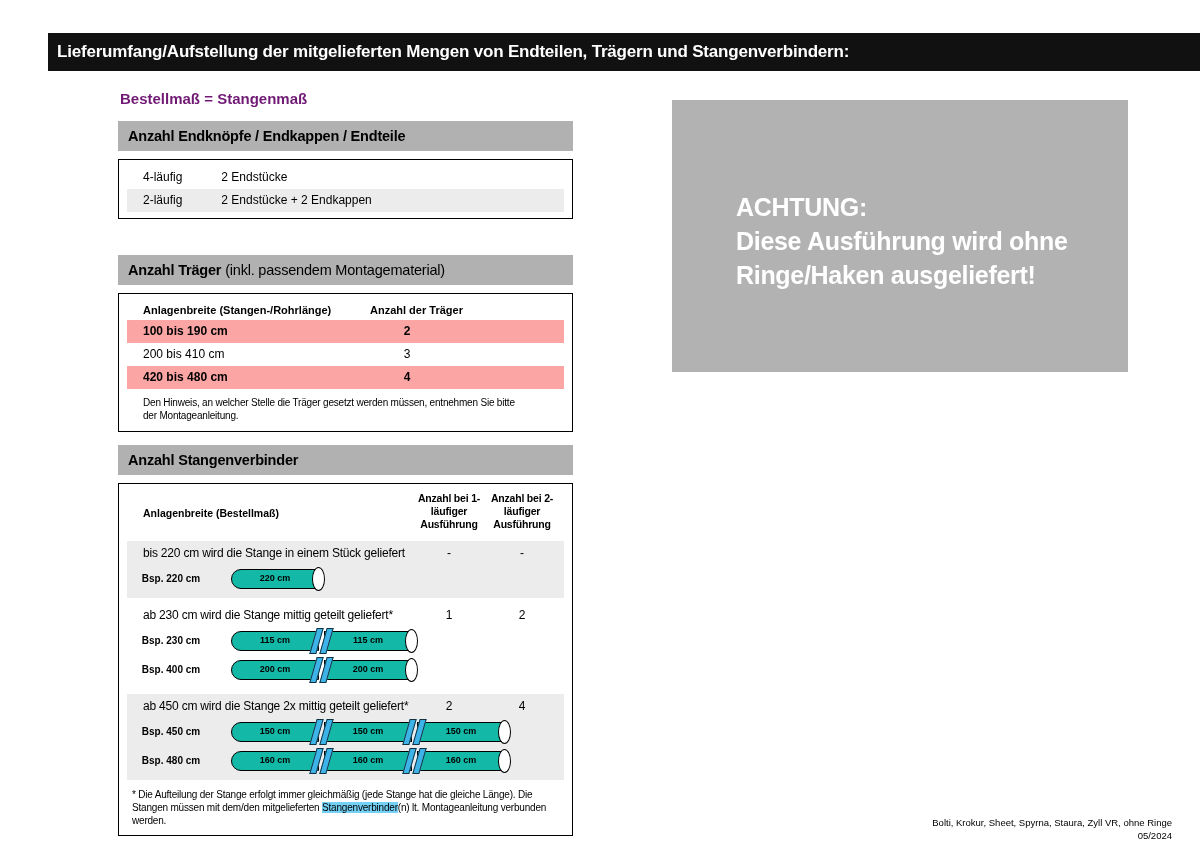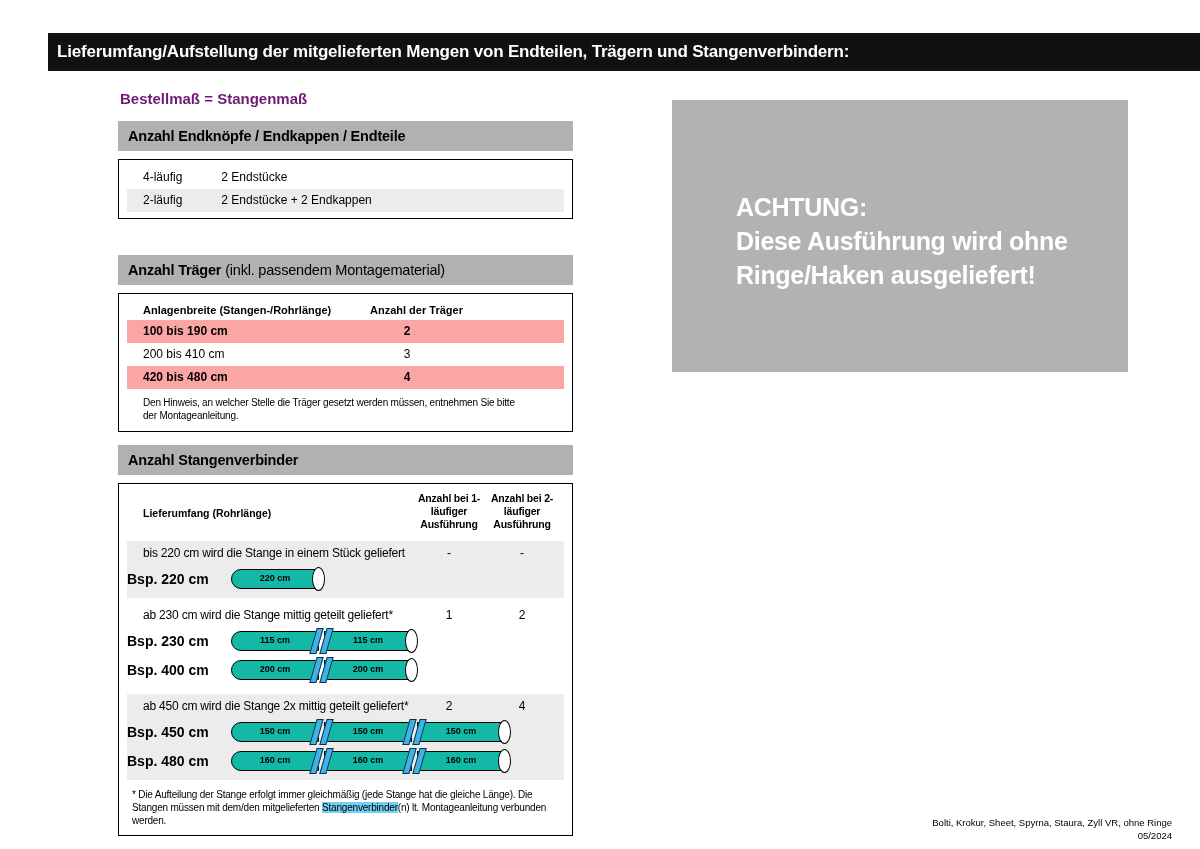--- a/index.html
+++ b/index.html
@@ -59,21 +59,21 @@
   .vcolc { position:absolute; top:2px; width:66px; text-align:center; font-size:10.5px; font-weight:bold; line-height:13px; letter-spacing:-0.2px; }
   .vcol2 { left:289px; } .vcol3 { left:362px; }
 
   .vgroup { margin-top:5px; padding:2px 0 5px; }
   .vgroup.gray { background:#ececec; }
   .vg-head { position:relative; height:21px; line-height:21px; font-size:12px; padding-left:16px; letter-spacing:-0.2px; }
   .vg-count { position:absolute; top:0; width:66px; text-align:center; font-size:12px; }
   .vg-count.c1 { left:289px; } .vg-count.c2 { left:362px; }
 
   .ex-row { display:flex; align-items:center; height:29px; }
-  .ex-label { width:88px; flex-shrink:0; text-align:left; font-size:14px; font-weight:bold; }
+  .ex-label { width:88px; flex-shrink:0; text-align:center; font-size:10px; font-weight:bold; }
   .rod { display:flex; align-items:center; margin-left:16px; }
   .seg {
     position:relative; z-index:1; width:88px; height:20px;
     border:1.5px solid #000; background:#14b8a6;
     font-size:9px; font-weight:bold; text-align:center; line-height:16px;
   }
   .seg.first { border-radius:10px 0 0 10px; }
   .connector { position:relative; z-index:2; display:flex; gap:3px; margin:0 -6px; }
   .connector .cp {
     display:block; width:7px; height:26px; background:#3eb3e8;
@@ -147,21 +147,21 @@
     <span class="t2count">4</span>
   </div>
   <div class="t2note">Den Hinweis, an welcher Stelle die Träger gesetzt werden müssen, entnehmen Sie bitte der Montageanleitung.</div>
 </div>
 
 <div class="sec-head sh3">
   <span class="b">Anzahl Stangenverbinder</span>
 </div>
 <div class="tbox box3">
   <div class="vhead">
-    <span class="vcol1">Lieferumfang (Rohrlänge)</span>
+    <span class="vcol1">Anlagenbreite (Bestellmaß)</span>
     <span class="vcolc vcol2">Anzahl bei 1-läufiger Ausführung</span>
     <span class="vcolc vcol3">Anzahl bei 2-läufiger Ausführung</span>
   </div>
 
   <div class="vgroup gray">
     <div class="vg-head">
       <span>bis 220 cm wird die Stange in einem Stück geliefert</span>
       <span class="vg-count c1">-</span>
       <span class="vg-count c2">-</span>
     </div>

